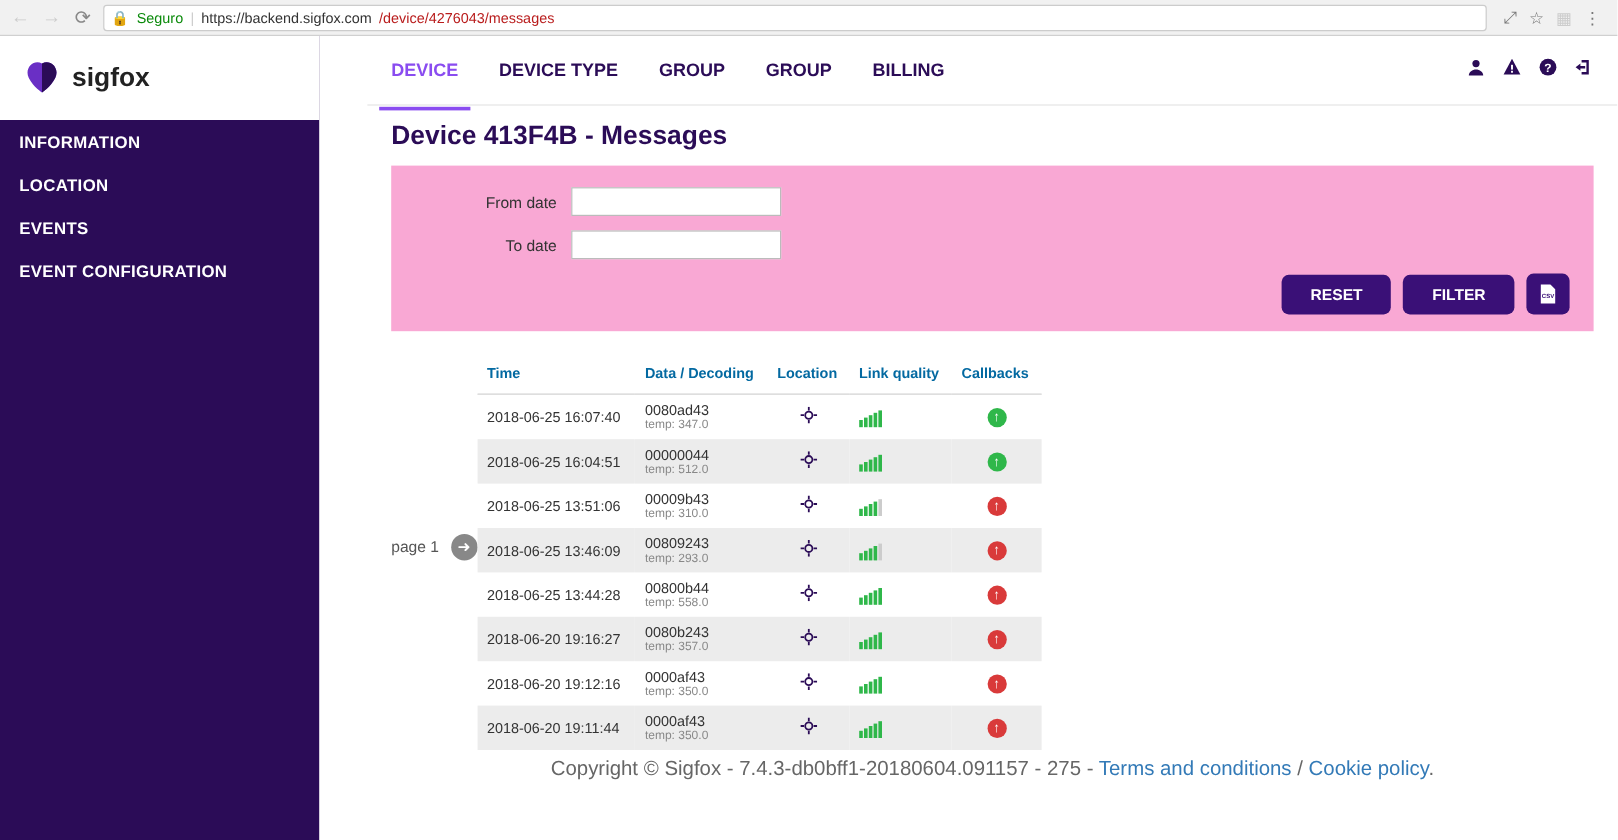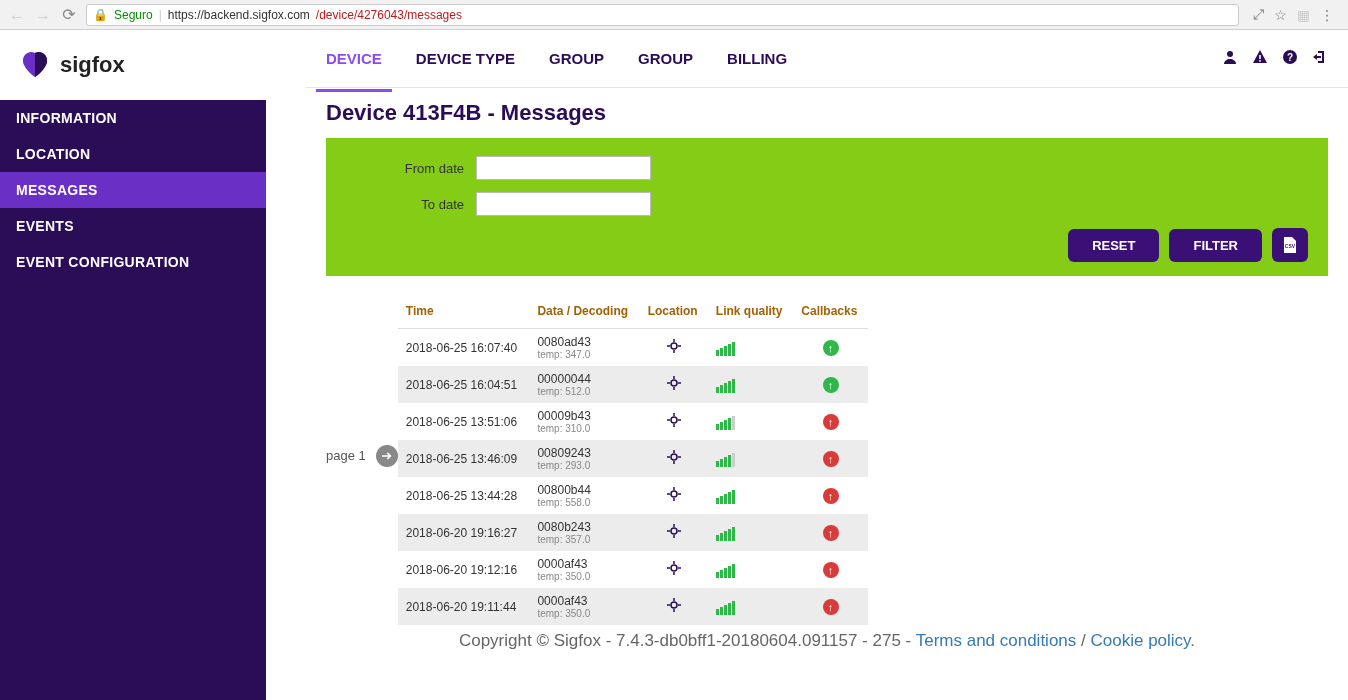--- a/index.html
+++ b/index.html
@@ -30,35 +30,35 @@
 .topnav .tabs { display: flex; gap: 34px; }
 .topnav .tab { font-size: 15px; font-weight: bold; color: #2b0c57; padding: 24px 0; cursor: pointer; position: relative; }
 .topnav .tab.active { color: #8a4cf0; }
 .topnav .tab.active::after { content: ''; position: absolute; bottom: -1px; left: -10px; right: -10px; height: 3px; background: #8a4cf0; }
 .topnav .icons { margin-left: auto; display: flex; gap: 14px; color: #2b0c57; font-size: 16px; }
 .topnav .icons span { cursor: pointer; }
 
 .content { padding: 12px 20px 0 20px; overflow: auto; flex: 1; }
 h1.page-title { color: #2b0c57; font-size: 22px; font-weight: bold; margin-bottom: 12px; }
 
-.filter-panel { background: #84cc16; padding: 18px 20px 14px 20px; }
+.filter-panel { background: #f9a8d4; padding: 18px 20px 14px 20px; }
 .filter-row { display: flex; align-items: center; margin-bottom: 12px; }
 .filter-row label { width: 130px; text-align: right; padding-right: 12px; font-size: 13px; color: #333; }
 .filter-row input { width: 175px; height: 24px; border: 1px solid #bbb; background: #fff; padding: 0 4px; }
 .filter-actions { display: flex; justify-content: flex-end; gap: 10px; align-items: center; }
 .btn { background: #3a1077; color: #fff; border: none; border-radius: 6px; padding: 9px 24px; font-size: 13px; font-weight: bold; cursor: pointer; }
 .csv-btn { background: #3a1077; color: #fff; border-radius: 6px; width: 36px; height: 34px; display: flex; align-items: center; justify-content: center; cursor: pointer; }
 .csv-btn svg { width: 18px; height: 18px; fill: #fff; }
 
 .table-wrap { margin-top: 18px; display: flex; flex-direction: row; align-items: center; }
 .pager { display: flex; align-items: center; gap: 10px; font-size: 13px; color: #555; margin-bottom: 8px; }
 .pager-btn { width: 22px; height: 22px; border-radius: 50%; background: #888; color: #fff; display: flex; align-items: center; justify-content: center; font-size: 13px; cursor: pointer; }
 
 table.msgs { border-collapse: collapse; width: 470px; font-size: 12px; }
-table.msgs th { text-align: left; padding: 10px 8px; font-weight: bold; color: #a16207; border-bottom: 1px solid #ddd; }
+table.msgs th { text-align: left; padding: 10px 8px; font-weight: bold; color: #0369a1; border-bottom: 1px solid #ddd; }
 table.msgs td { padding: 6px 8px; vertical-align: middle; }
 table.msgs tr.row:nth-child(even) td { background: #ececec; }
 .data-hex { font-size: 12px; color: #333; }
 .data-dec { font-size: 10px; color: #888; }
 .loc-icon { width: 14px; height: 14px; display: inline-block; }
 .loc-icon svg { width: 14px; height: 14px; }
 .signal { display: flex; align-items: flex-end; gap: 1px; height: 16px; }
 .signal .bar { width: 3px; background: #2fb74a; }
 .signal .bar.off { background: #ccc; }
 .cb-icon { width: 16px; height: 16px; border-radius: 50%; display: inline-flex; align-items: center; justify-content: center; color: #fff; font-size: 11px; font-weight: bold; }
@@ -97,21 +97,20 @@
         <svg viewBox="0 0 34 28">
             <path d="M17 2 C10 -2 2 6 6 14 C10 22 17 26 17 26 C17 26 24 22 28 14 C32 6 24 -2 17 2 Z" fill="#6a2fc5"></path>
             <path d="M17 2 C24 -2 32 6 28 14 C24 22 17 26 17 26 Z" fill="#2b0c57"></path>
           </svg>
       </span>
       <span class="logo-text">sigfox</span>
     </div>
     <div id="side-items">
         <div class="side-item">INFORMATION</div>
         <div class="side-item">LOCATION</div>
-        <div class="side-item active">MESSAGES</div>
         <div class="side-item">EVENTS</div>
         <div class="side-item">EVENT CONFIGURATION</div>
       </div>
   </div>
 
   <div class="main">
     <div class="topnav">
       <div class="tabs" id="top-tabs">
           <span class="tab active">DEVICE</span>
           <span class="tab">DEVICE TYPE</span>

